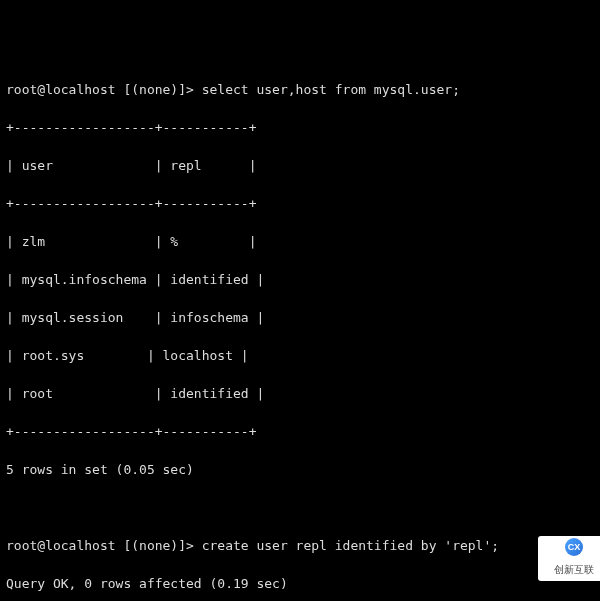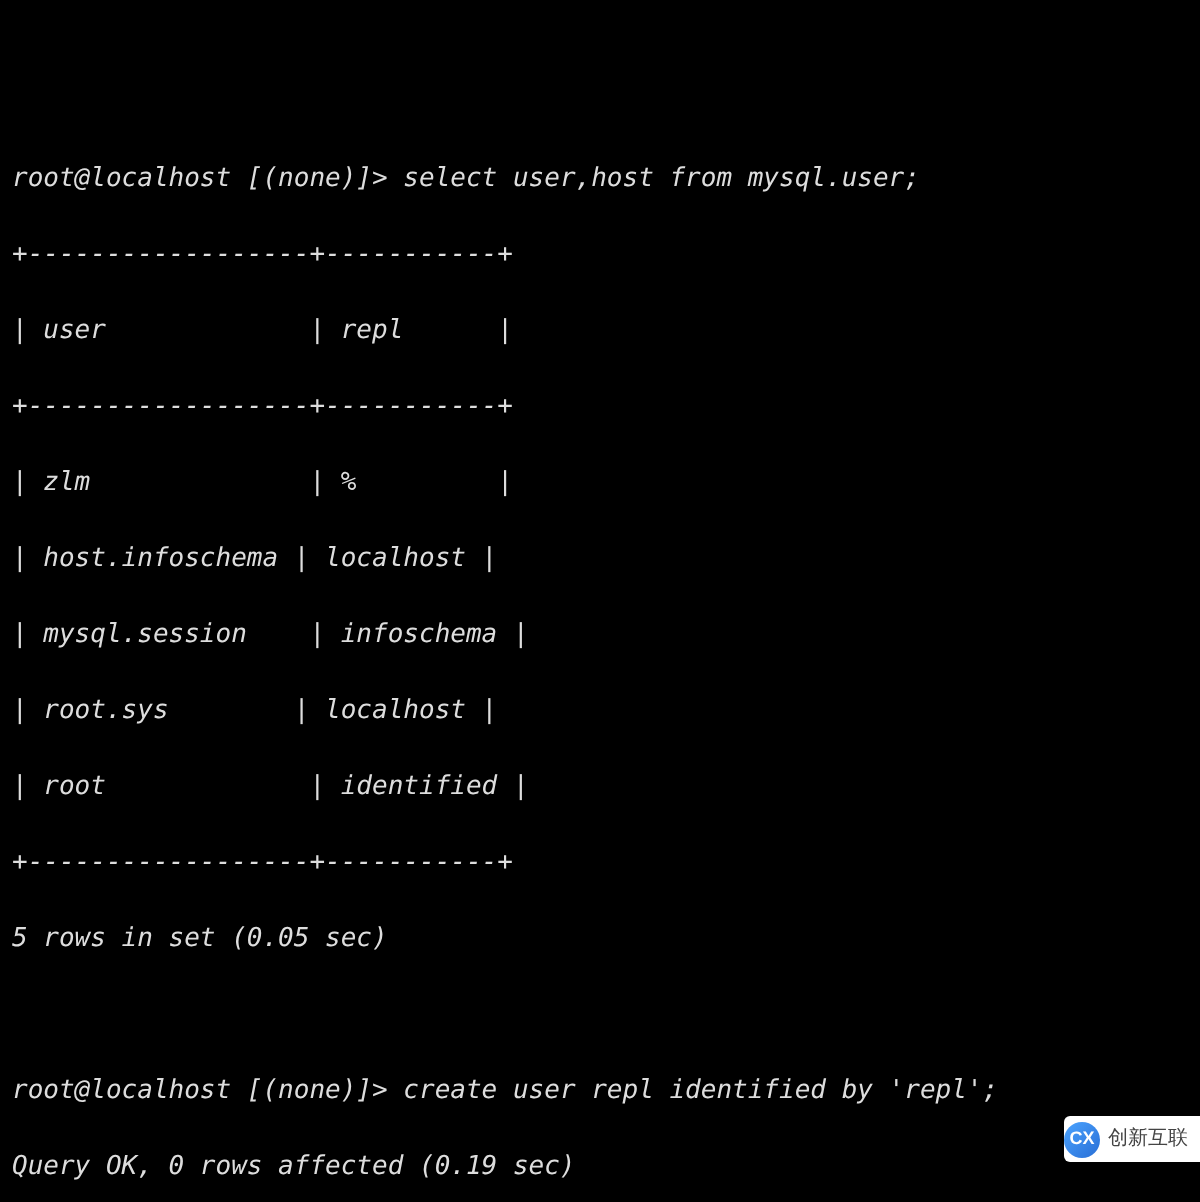--- a/index.html
+++ b/index.html
@@ -9,35 +9,36 @@
       font-family: "DejaVu Sans Mono", "Liberation Mono", Menlo, Consolas, monospace;
       font-size: 13px;
       line-height: 19px;
       padding: 4px 6px;
       white-space: pre;
       width: 600px;
       height: 601px;
       overflow: hidden;
       position: relative;
     }
-    .line { display: block; font-style: italic; }
+    .line { display: block; }
     .watermark {
       position: absolute;
       right: 0;
       bottom: 20px;
       background: #fff;
       color: #444;
       font-family: sans-serif;
       font-size: 10px;
-      padding: 2px 6px 2px 0;
+      padding: 2px 6px 2px 16px;
       display: flex;
       align-items: center;
       gap: 4px;
       border-top-left-radius: 3px;
       border-bottom-left-radius: 3px;
+      flex-direction: column;
     }
     .watermark .logo {
       width: 18px;
       height: 18px;
       border-radius: 50%;
       background: linear-gradient(135deg, #4aa3ff 0%, #2a6fd6 100%);
       display: flex;
       align-items: center;
       justify-content: center;
       color: #fff;
@@ -48,21 +49,21 @@
 </head>
 <body>
 
 
 
 <span class="line"><span>root@localhost [(none)]&gt; </span><span>select user,host from mysql.user;</span></span>
 <span class="line">+------------------+-----------+</span>
 <span class="line">| user             | repl      |</span>
 <span class="line">+------------------+-----------+</span>
 <span class="line">| zlm              | %         |</span>
-<span class="line">| host.infoschema | localhost |</span>
+<span class="line">| mysql.infoschema | identified |</span>
 <span class="line">| mysql.session    | infoschema |</span>
 <span class="line">| root.sys        | localhost |</span>
 <span class="line">| root             | identified |</span>
 <span class="line">+------------------+-----------+</span>
 <span class="line">5 rows in set (0.05 sec)</span>
 <span class="line"> </span>
 <span class="line"><span>root@localhost [(none)]&gt; </span><span>create user repl identified by 'repl';</span></span>
 <span class="line">Query OK, 0 rows affected (0.19 sec)</span>
 
 

